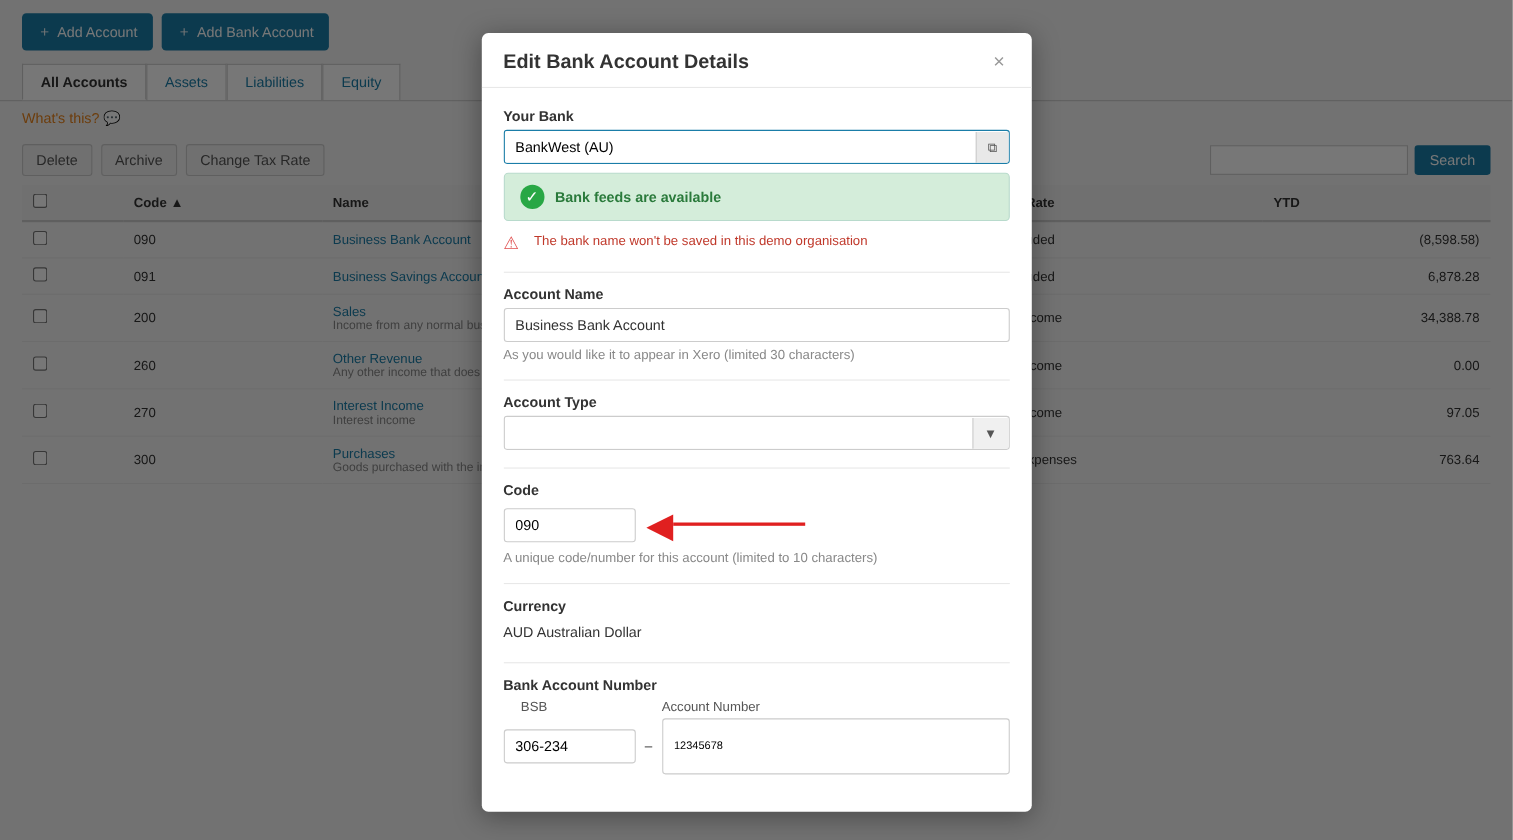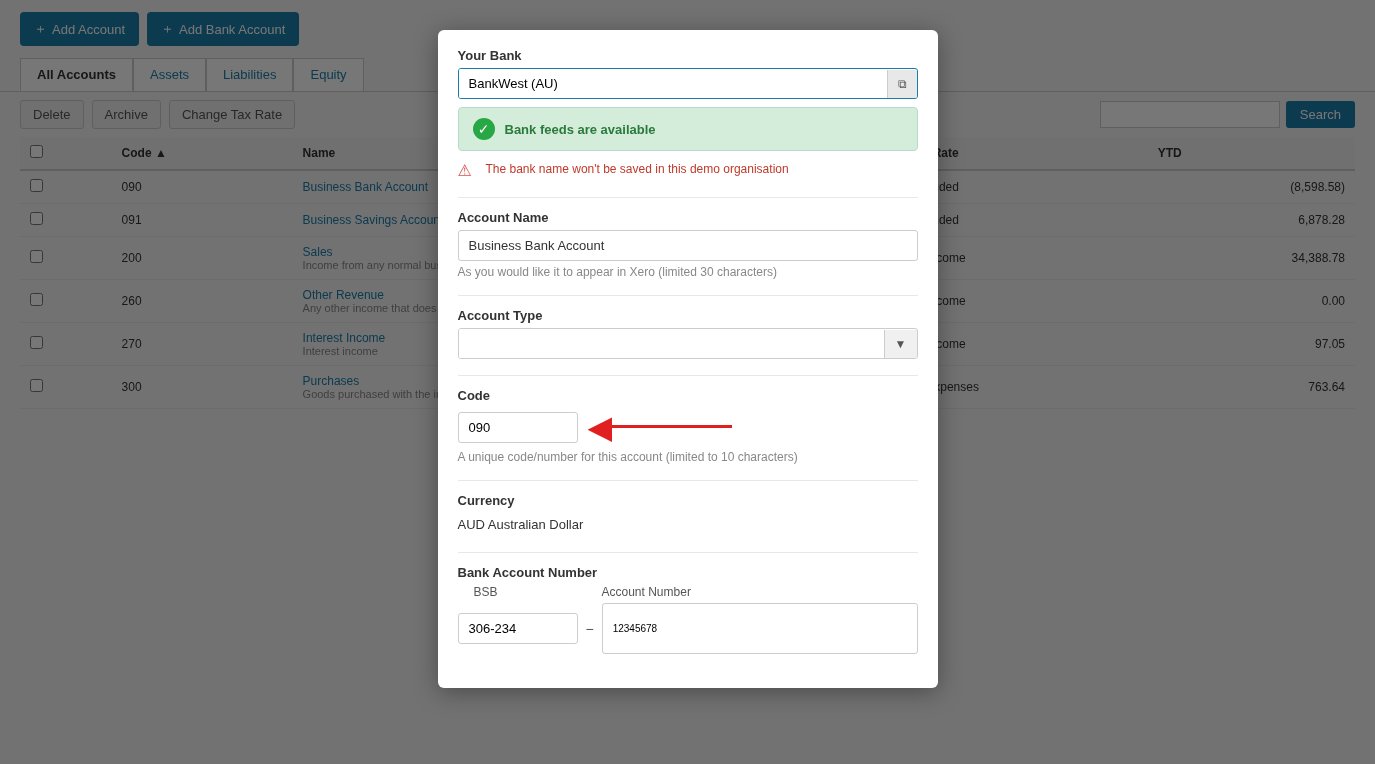--- a/index.html
+++ b/index.html
@@ -434,20 +434,24 @@
       <span>Assets</span>
     </div>
     <div class="bg-tab">
       <span>Liabilities</span>
     </div>
     <div class="bg-tab">
       <span>Equity</span>
     </div>
   </div>
 
+  <div class="bg-whats-this">
+    <span>What's this?</span>
+    <span>💬</span>
+  </div>
 
   <div class="bg-action-bar">
     <button class="btn-action">
       <span>Delete</span>
     </button>
     <button class="btn-action">
       <span>Archive</span>
     </button>
     <button class="btn-action">
       <span>Change Tax Rate</span>
@@ -533,20 +537,24 @@
       <td class="text-right ytd-positive">763.64</td>
     </tr>
         </tbody>
     </table>
   </div>
 </div>
 
 <div class="overlay">
   <div class="modal">
 
+    <div class="modal-header">
+      <span class="modal-title">Edit Bank Account Details</span>
+      <button class="modal-close">×</button>
+    </div>
 
     <div class="modal-body">
 
       <div class="form-group">
         <label class="form-label">Your Bank</label>
         <div class="form-input-row">
           <input type="text" style="flex: 1 1 0%; border: none; padding: 7px 10px; font-size: 13px; outline: none;" value="BankWest (AU)">
           <button class="copy-btn">⧉</button>
         </div>
 

